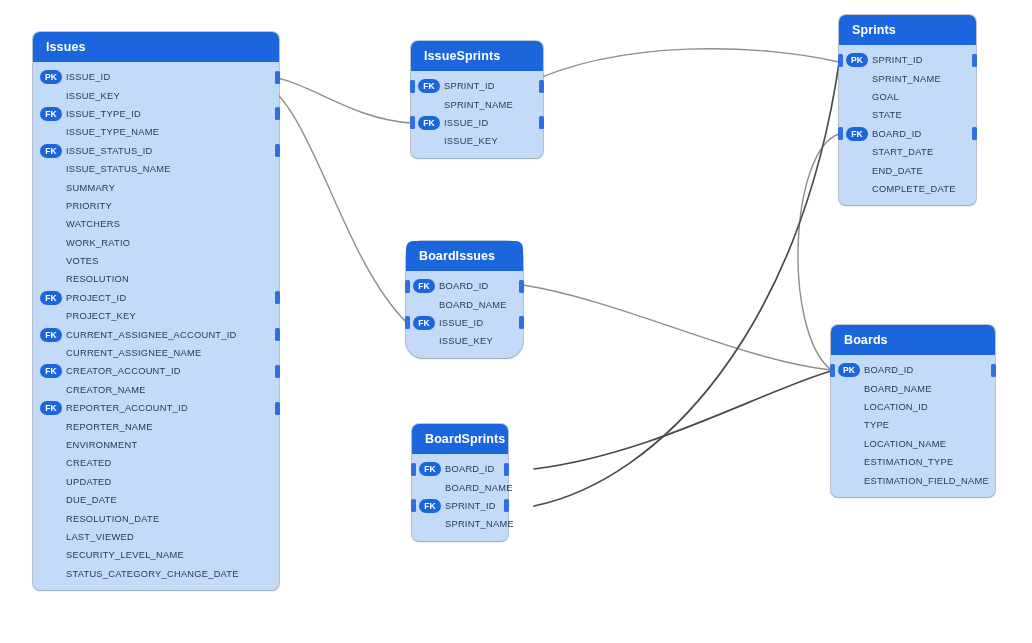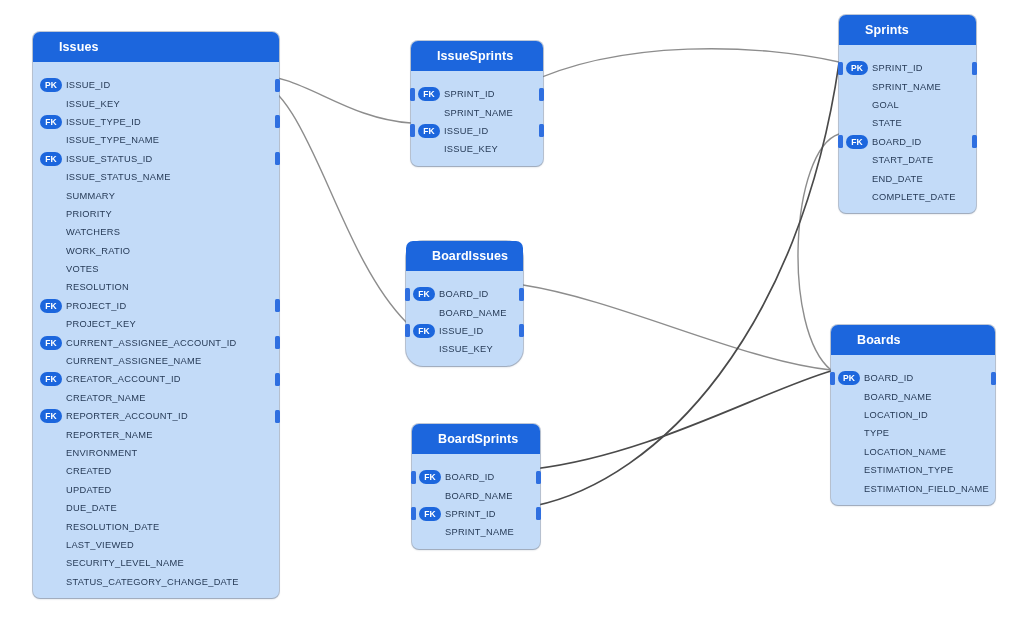--- a/index.html
+++ b/index.html
@@ -35,32 +35,32 @@
     background: #c3dbf8;
     box-shadow: 0 1px 2px rgba(40,60,90,0.28), 0 0 0 1px rgba(120,140,170,0.45);
     overflow: visible;
   }
   .entity-header {
     height: 30px;
     background: #1c66dd;
     border-radius: 7px 7px 0 0;
     display: flex;
     align-items: center;
-    padding-left: 26px;
+    padding-left: 13px;
     box-sizing: border-box;
   }
   .entity-title {
     color: #ffffff;
     font-size: 12.5px;
     font-weight: bold;
     letter-spacing: 0.1px;
     white-space: nowrap;
   }
   .entity-body {
-    padding-top: 14px;
+    padding-top: 6px;
     padding-bottom: 7px;
     border-radius: 0 0 7px 7px;
   }
   .attr-row {
     position: relative;
     height: 18.4px;
     display: flex;
     align-items: center;
     padding-left: 7px;
     box-sizing: border-box;
@@ -370,21 +370,21 @@
           <div class="attr-row">
             <span class="key-spacer"></span>
             <span class="attr-name">ESTIMATION_TYPE</span>
           </div>
           <div class="attr-row">
             <span class="key-spacer"></span>
             <span class="attr-name">ESTIMATION_FIELD_NAME</span>
           </div>
         </div>
       </div>
-      <div class="entity" style="left: 412px; top: 424px; width: 128px;">
+      <div class="entity" style="left: 412px; top: 424px; width: 96px;">
         <div class="entity-header">
           <span class="entity-title">BoardSprints</span>
         </div>
         <div class="entity-body">
           <div class="attr-row">
             <span class="key-badge">FK</span>
             <span class="attr-name">BOARD_ID</span>
             <span class="port port-right"></span>
             <span class="port port-left"></span>
           </div>

